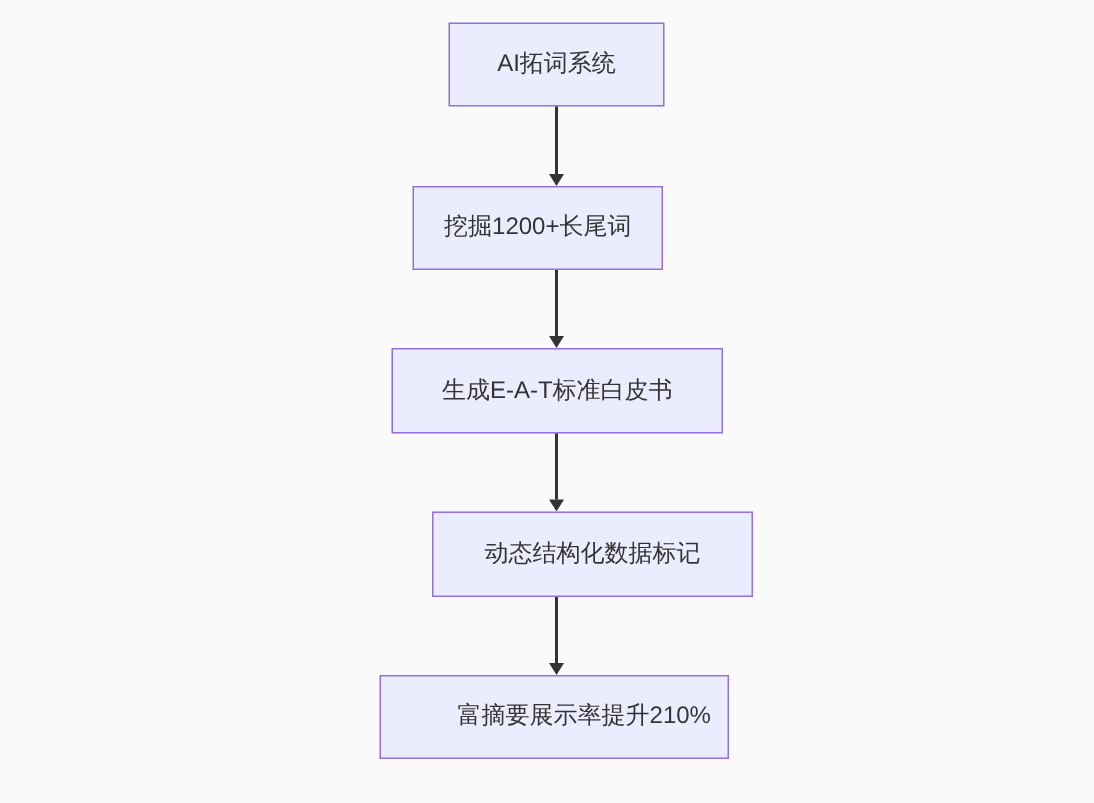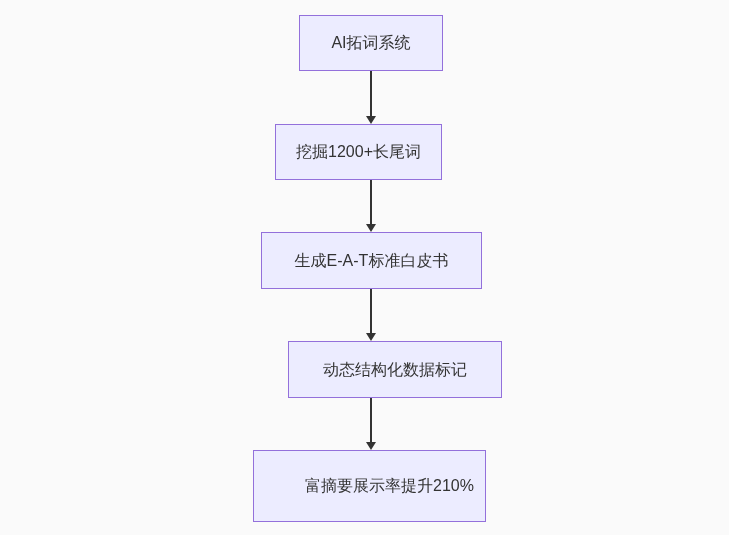--- a/index.html
+++ b/index.html
@@ -28,21 +28,21 @@
     justify-content: center;
     color: var(--text-color, #333333);
     font-size: 16px;
     line-height: 1.2;
     white-space: nowrap;
   }
   .n1 { left: 299px; top: 15px;  width: 144px; height: 56px; }
   .n2 { left: 275px; top: 124px; width: 167px; height: 56px; }
   .n3 { left: 261px; top: 232px; width: 221px; height: 57px; }
   .n4 { left: 264px; top: 341px; width: 214px; height: 57px; margin-left: 24px; }
-  .n5 { left: 253px; top: 450px; width: 233px; height: 72px; padding-left: 40px; }
+  .n5 { left: 253px; top: 450px; width: 233px; height: 56px; padding-left: 40px; }
   .edge {
     position: absolute;
     left: 371px;
     transform: translateX(-50%);
     display: flex;
     flex-direction: column;
     align-items: center;
   }
   .e1 { top: 71px;  height: 53px; }
   .e2 { top: 180px; height: 52px; }

